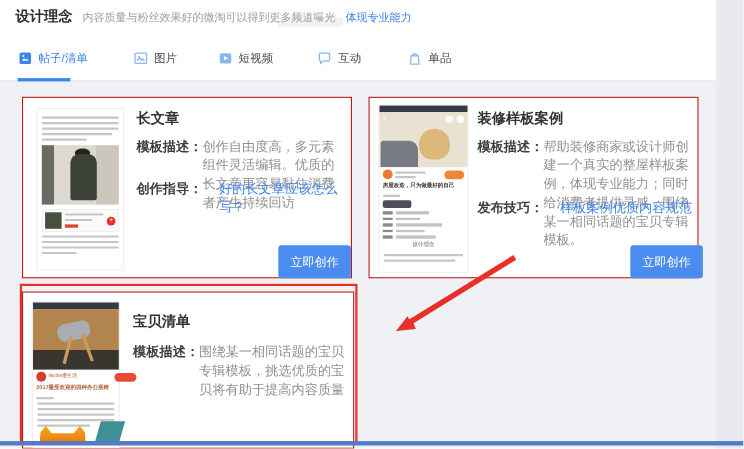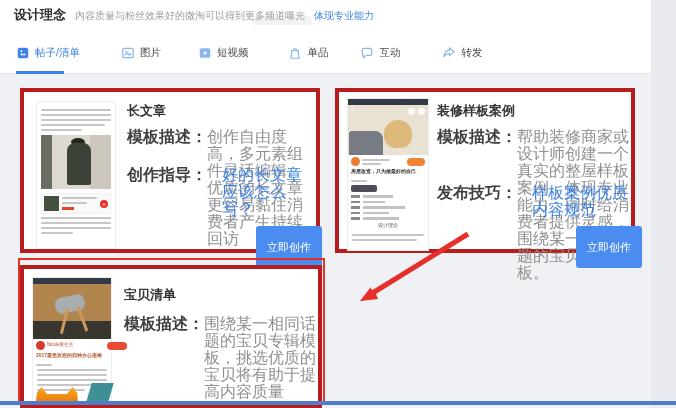--- a/index.html
+++ b/index.html
@@ -18,30 +18,30 @@
   .tabs{position:absolute;left:16px;top:32px;height:42px;display:flex;align-items:center;}
   .tab{position:relative;display:flex;align-items:center;gap:5px;height:42px;
        font-size:10.5px;color:#4a4a4a;cursor:pointer;white-space:nowrap;}
   .tab svg{width:14px;height:14px;color:#8ab6ef;flex:0 0 auto;}
   .tab.active{color:#3e83e8;}
   .tab.active svg{color:#3e83e8;}
   .tab .underline{position:absolute;bottom:0;left:0;width:48px;height:3px;background:#3e83e8;}
   .m0{margin-left:14px}.g1{margin-right:23px}.g2{margin-right:41px}.g3{margin-right:33px}
   .g4{margin-right:40px}.g5{margin-right:37px}.g6{margin-right:32px}.g7{margin-right:42px}
 
-  .card{position:absolute;background:#fff;border:4px solid #b91c1c;box-sizing:border-box;}
+  .card{position:absolute;background:#fff;border:1px solid #b91c1c;box-sizing:border-box;}
   #card-long-article{left:20px;top:88px;width:300px;height:165px;}
   #card-decor-case{left:335px;top:88px;width:300px;height:165px;}
   #card-item-list{left:20px;top:265px;width:302px;height:143px;overflow:hidden;}
   .card-title{position:absolute;font-size:13px;font-weight:bold;color:#333;}
-  .row{position:absolute;display:flex;font-size:16px;line-height:17px;justify-content:center;}
+  .row{position:absolute;display:flex;font-size:12px;line-height:17px;}
   .row .lbl{color:#3f3f3f;font-weight:bold;white-space:nowrap;}
   .row .val{color:#909090;}
   .row .link{color:#3e83e8;cursor:pointer;margin-left:15px;}
-  .btn{position:absolute;width:66px;height:42px;background:#4a8cf0;border-radius:3px;color:#fff;
+  .btn{position:absolute;width:66px;height:30px;background:#4a8cf0;border-radius:3px;color:#fff;
        font-size:11px;display:flex;align-items:center;justify-content:center;cursor:pointer;}
 
   .tl{height:2px;background:#c6c6c6;border-radius:1px;margin-top:3px;}
   .thumb{position:absolute;background:#fff;border:1px solid #eee;box-sizing:border-box;}
 
   
   #thumb1{left:12px;top:9px;width:80px;height:148px;padding:4px;}
   .photo1{position:relative;height:54px;margin-top:4px;
     background:linear-gradient(90deg,#686c62 0 11px,#ddd8d0 11px 70%,#ccc6bd 70%);}
   .figure1{position:absolute;left:26px;top:8px;width:24px;height:42px;background:#3c4238;
@@ -132,38 +132,32 @@
         </svg>
       <span>图片</span>
     </div>
     <div class="tab g4">
       <svg viewBox="0 0 24 24">
           <rect x="3" y="4" width="18" height="16" rx="3" fill="currentColor"></rect>
           <path d="M10 8.5l6 3.5-6 3.5z" fill="#fff"></path>
         </svg>
       <span>短视频</span>
     </div>
+    <div class="tab g7">
+      <svg viewBox="0 0 24 24" fill="none" stroke="currentColor" stroke-width="2">
+          <path d="M4 6a2 2 0 012-2h12a2 2 0 012 2v8a2 2 0 01-2 2h-7l-5 4v-4H6a2 2 0 01-2-2z"></path>
+        </svg>
+      <span>互动</span>
+    </div>
     <div class="tab g6">
       <svg viewBox="0 0 24 24" fill="none" stroke="currentColor" stroke-width="2">
           <path d="M6.5 8h11l1.2 13H5.3z"></path>
           <path d="M9 8c0-4.5 6-4.5 6 0"></path>
         </svg>
       <span>单品</span>
-    </div>
-    <div class="tab g7">
-      <svg viewBox="0 0 24 24" fill="none" stroke="currentColor" stroke-width="2">
-          <path d="M4 6a2 2 0 012-2h12a2 2 0 012 2v8a2 2 0 01-2 2h-7l-5 4v-4H6a2 2 0 01-2-2z"></path>
-        </svg>
-      <span>互动</span>
-    </div>
-    <div class="tab">
-      <svg viewBox="0 0 24 24" fill="none" stroke="currentColor" stroke-width="2">
-          <path d="M13 7V3.5L21 10l-8 6.5V13c-5 0-8 2-10 6 .5-7 4-11 10-12z"></path>
-        </svg>
-      <span>转发</span>
     </div>
   </div>
 
   <div class="card" id="card-long-article">
     <div class="thumb" id="thumb1">
       <div class="tl"></div>
       <div class="tl"></div>
       <div class="tl"></div>
       <div class="tl" style="width:92%"></div>
       <div class="tl" style="width:58%"></div>

